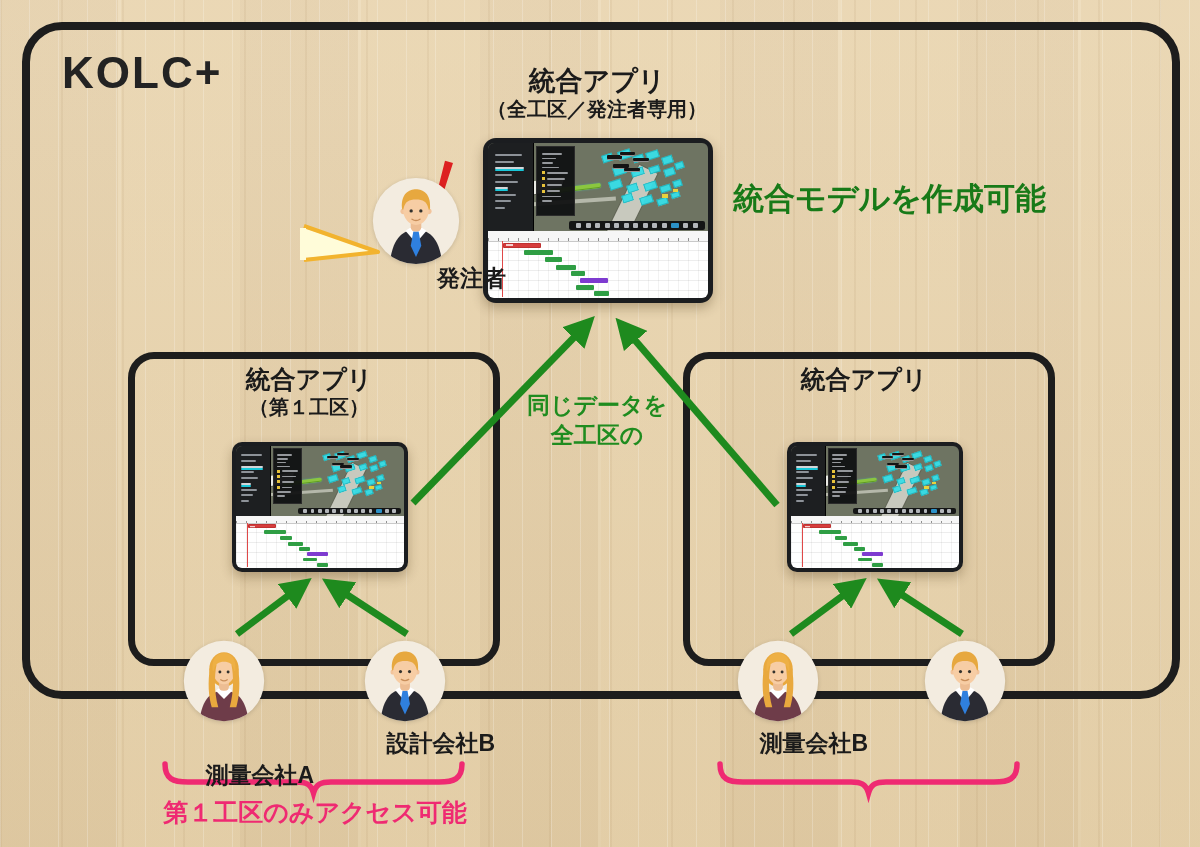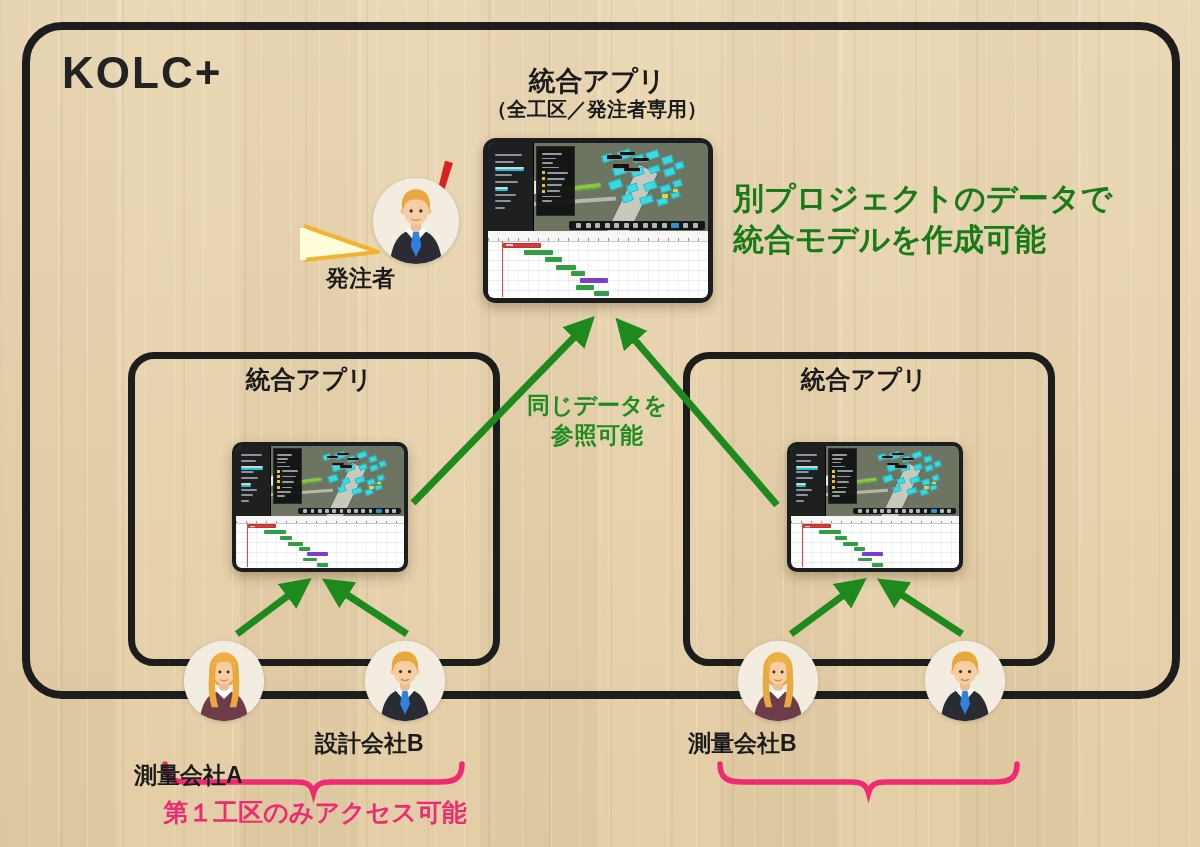--- a/index.html
+++ b/index.html
@@ -60,21 +60,21 @@
   }
   
   .person{position:absolute;z-index:5;}
   .person svg{display:block;filter:drop-shadow(0 1px 2px rgba(0,0,0,.15));}
   .p-owner{left:372px;top:177px;width:88px;height:88px;}
   .p-0{left:183px;top:640px;width:82px;height:82px;}
   .p-1{left:364px;top:640px;width:82px;height:82px;}
   .p-2{left:737px;top:640px;width:82px;height:82px;}
   .p-3{left:924px;top:640px;width:82px;height:82px;}
   .person-label{
-    position:absolute;z-index:5;text-align:left;color:#1b1b1b;
+    position:absolute;z-index:5;text-align:right;color:#1b1b1b;
     font-size:23px;font-weight:800;width:180px;
   }
   .l-owner{left:326px;top:263px;}
   .l-0{left:134px;top:760px;}
   .l-1{left:315px;top:728px;}
   .l-2{left:688px;top:728px;}
   .l-3{left:875px;top:728px;}
   
   .brace-caption{
     position:absolute;z-index:2;text-align:center;width:340px;
@@ -156,21 +156,20 @@
   <div class="outer-box"></div>
 
   <div class="logo">KOLC+</div>
 
   <div class="app-title title-top">
     <div class="t1">統合アプリ</div>
     <div class="t2">（全工区／発注者専用）</div>
   </div>
 
   <div class="headline">
-    <div>別プロジェクトのデータで</div>
     <div>統合モデルを作成可能</div>
   </div>
 
   <svg class="bubble-tail" width="84" height="48">
     <polygon points="4,8 76,32 4,38" fill="#fffcd9"></polygon>
     <path d="M4,6 L78,32 L4,40" fill="none" stroke="#f2b32e" stroke-width="4" stroke-linejoin="round"></path>
     <rect x="0" y="8" width="6" height="32" fill="#fffcd9"></rect>
   </svg>
 
   <div class="person p-owner">
@@ -197,28 +196,29 @@
       </svg>
     </div>
   <div class="owner-alert">!</div>
   <div class="person-label l-owner">発注者</div>
 
   <div class="inner-box box-1"></div>
   <div class="inner-box box-2"></div>
 
   <div class="app-title title-b1">
     <div class="t1" style="font-size:25px">統合アプリ</div>
+    <div class="t2">（第１工区）</div>
   </div>
   <div class="app-title title-b2">
     <div class="t1" style="font-size:25px">統合アプリ</div>
   </div>
 
   <div class="mid-note">
     <div>同じデータを</div>
-    <div>参照可能</div>
+    <div>全工区の</div>
   </div>
 
   <div class="tablet tab-top">
       <div class="t-screen">
         <div class="t-map">
           <div class="t-road"></div>
           <div class="t-road2"></div>
           <div class="t-bigbuild"></div>
           <div class="t-green"></div>
           <div class="t-cyan" style="left: 52%; top: 12%; width: 5%; height: 9%;"></div>

